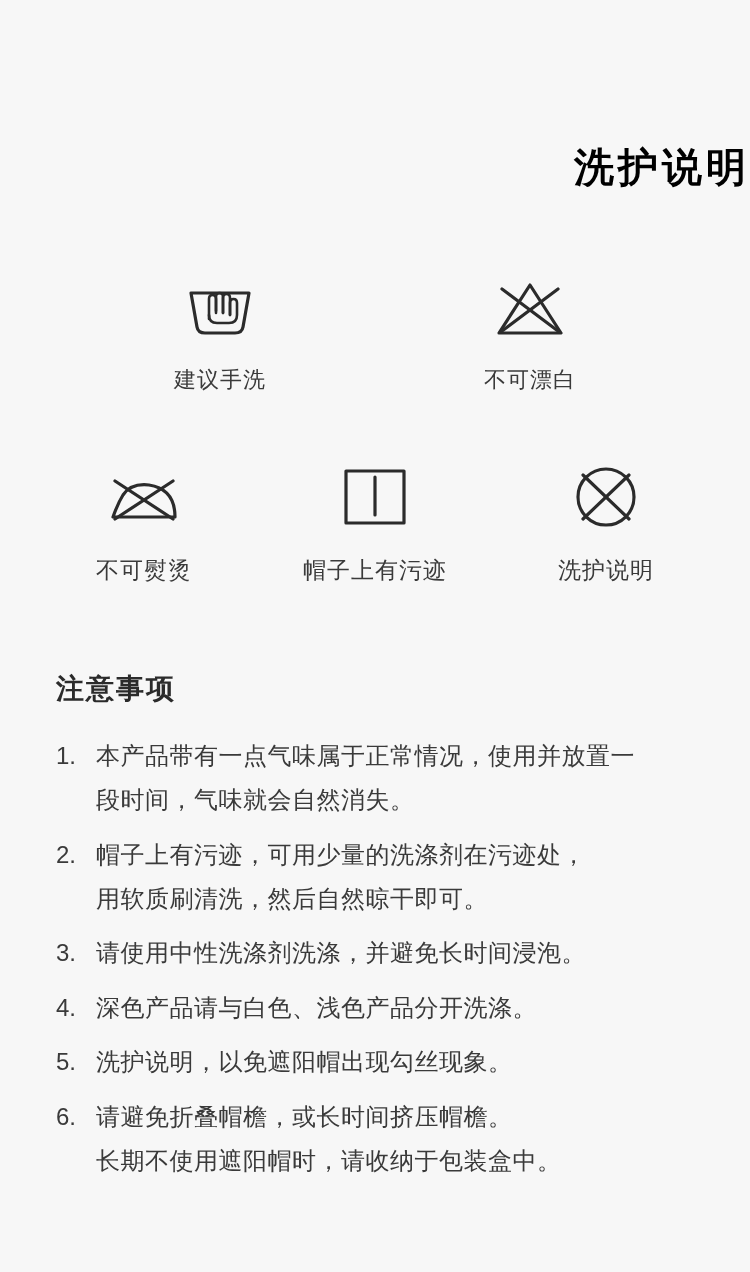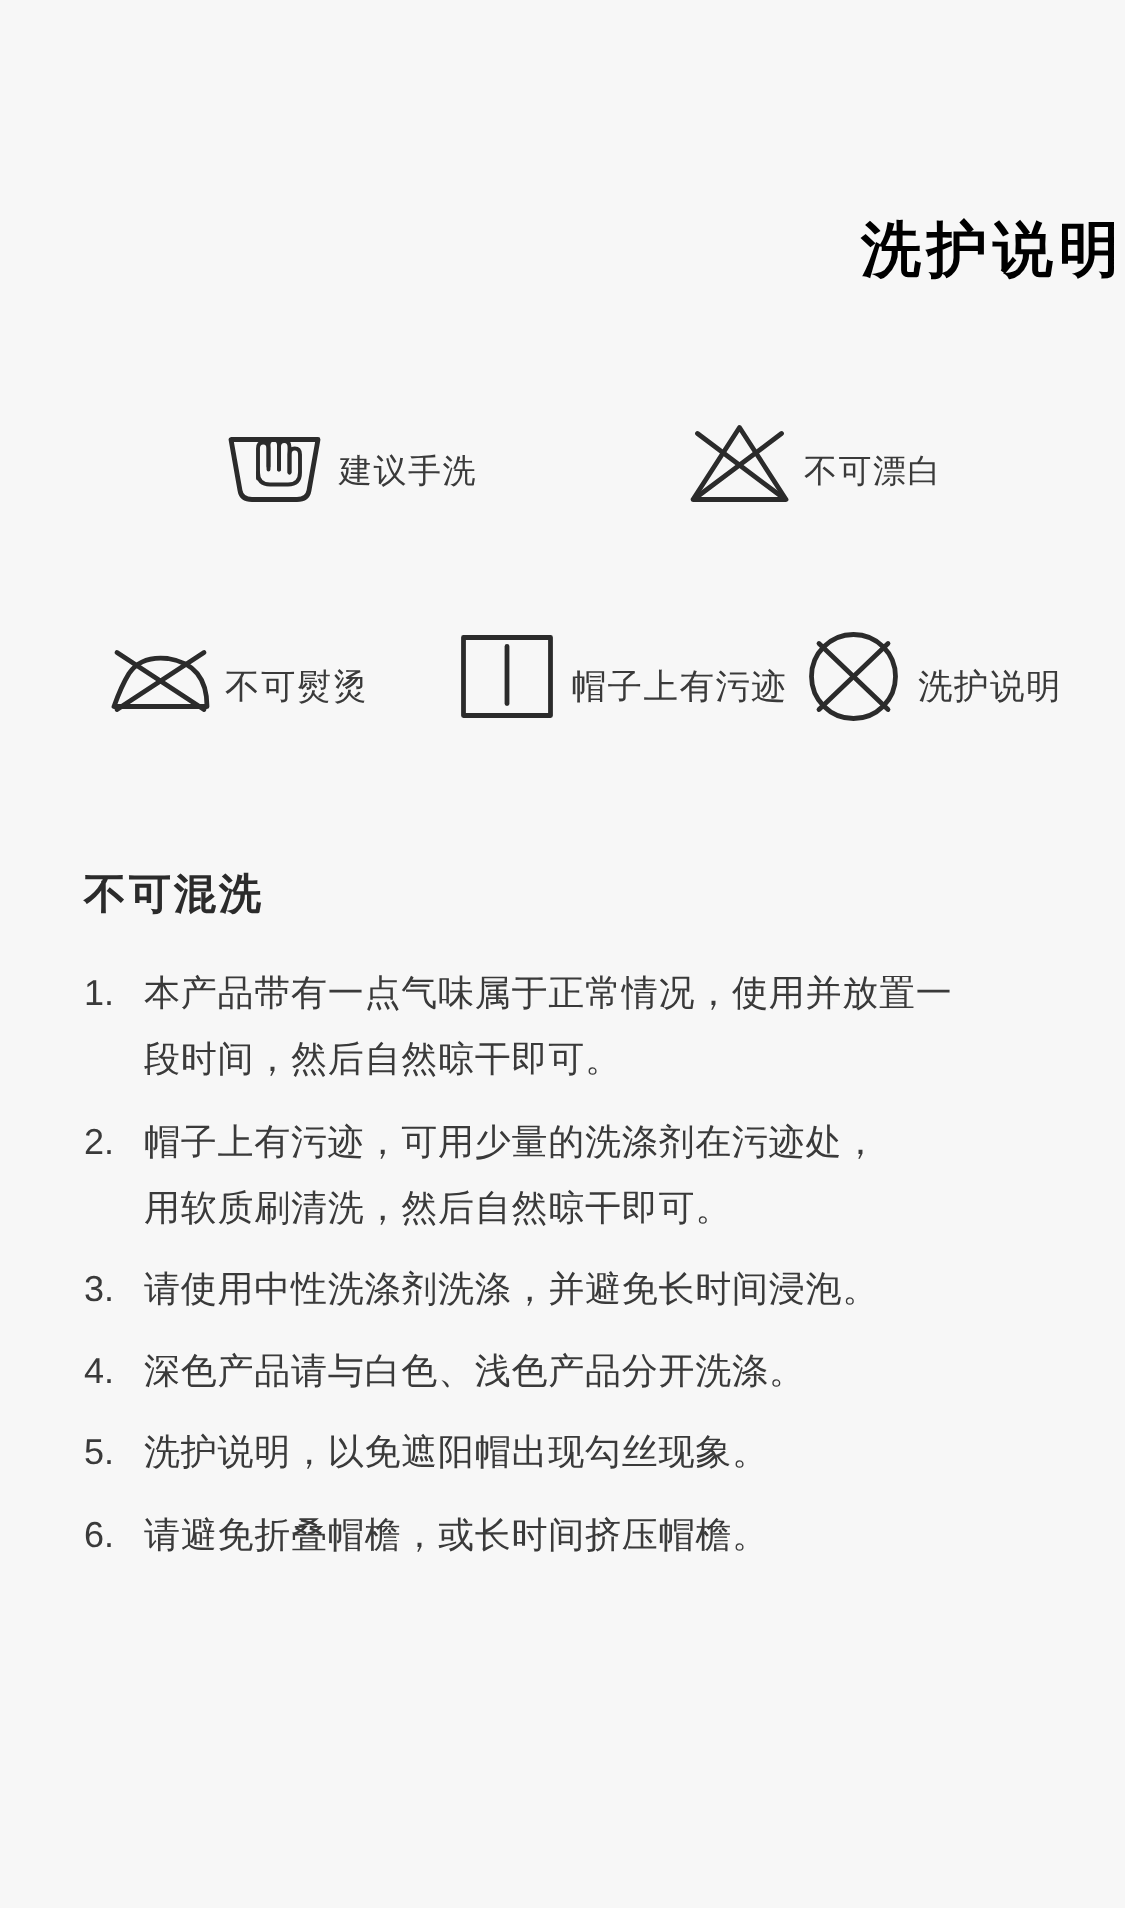--- a/index.html
+++ b/index.html
@@ -41,20 +41,21 @@
   .icon-row.row1 {
     margin-top: 72px;
     gap: 150px;
   }
   .icon-row.row2 {
     margin-top: 58px;
     gap: 71px;
   }
   .icon-cell {
     display: flex;
+    flex-direction: column;
     align-items: center;
     width: 160px;
   }
   .icon-box {
     width: 86px;
     height: 86px;
     display: flex;
     align-items: center;
     justify-content: center;
   }
@@ -189,28 +190,28 @@
           <path class="stroke" d="M20 22 L66 66"></path>
           <path class="stroke" d="M66 22 L20 66"></path>
         </svg>
       </div>
       <div class="icon-label">洗护说明</div>
     </div>
 
   </div>
 
   <div class="notice">
-    <div class="notice-title">不可混洗</div>
+    <div class="notice-title">注意事项</div>
     <ul class="notice-list">
 
       <li class="notice-item">
         <span class="notice-index">1.</span>
         <span class="notice-text">
           <span>本产品带有一点气味属于正常情况，使用并放置一</span>
-          <span class="line2">段时间，然后自然晾干即可。</span>
+          <span class="line2">段时间，气味就会自然消失。</span>
         </span>
       </li>
 
       <li class="notice-item">
         <span class="notice-index">2.</span>
         <span class="notice-text">
           <span>帽子上有污迹，可用少量的洗涤剂在污迹处，</span>
           <span class="line2">用软质刷清洗，然后自然晾干即可。</span>
         </span>
       </li>
@@ -233,19 +234,20 @@
         <span class="notice-index">5.</span>
         <span class="notice-text">
           <span>洗护说明，以免遮阳帽出现勾丝现象。</span>
         </span>
       </li>
 
       <li class="notice-item">
         <span class="notice-index">6.</span>
         <span class="notice-text">
           <span>请避免折叠帽檐，或长时间挤压帽檐。</span>
+          <span class="line2">长期不使用遮阳帽时，请收纳于包装盒中。</span>
         </span>
       </li>
 
     </ul>
   </div>
 
 </div>
 
 </body></html>

